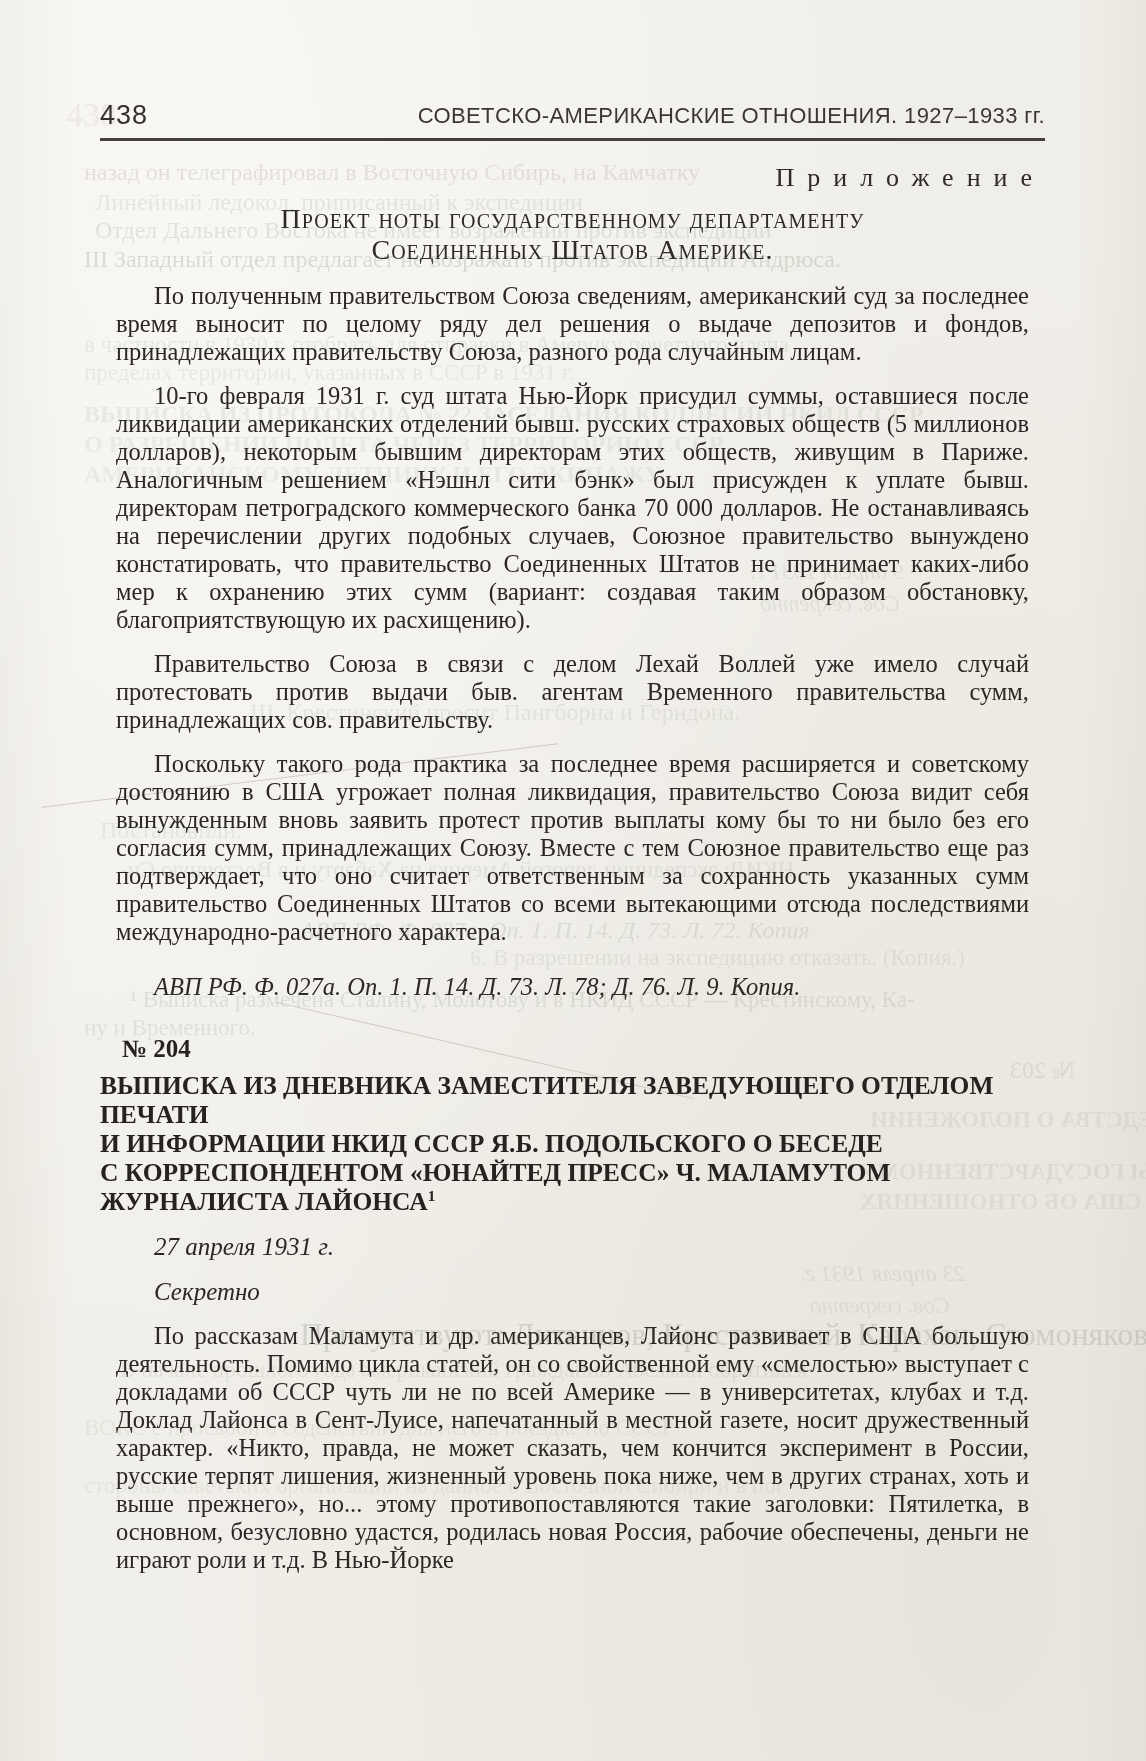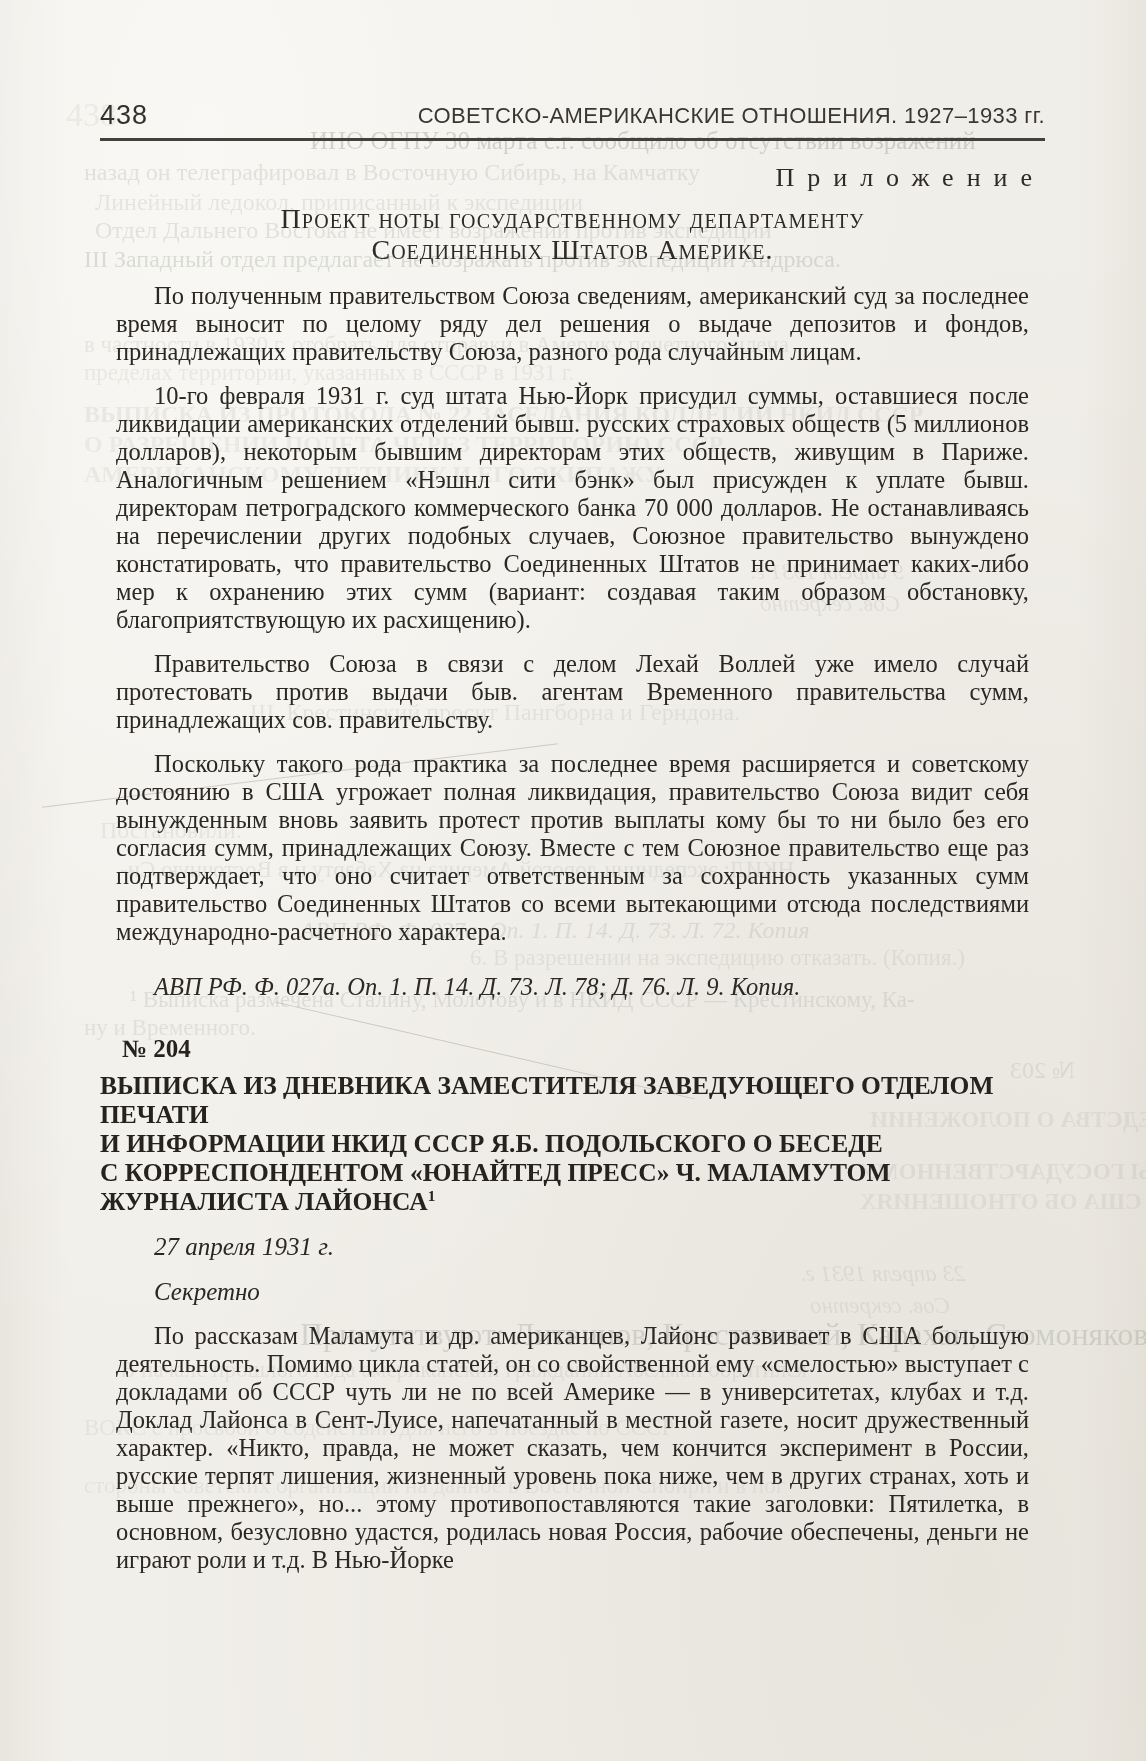--- a/index.html
+++ b/index.html
@@ -76,21 +76,20 @@
   .dateline{margin-top:16px;font-style:italic;font-size:25px;line-height:29px;text-indent:38px;}
   .secrecy{margin-top:4px;font-style:italic;font-size:25px;line-height:29px;text-indent:38px;}
   .last-body{margin-top:13px;}
 </style>
 </head>
 <body>
 
 <div class="page">
   <div class="bleed-layer">
       <span class="bleed" style="left: 66px; top: 98px; font-size: 34px; opacity: 0.12; color: rgb(160, 147, 119);">438</span>
-      <span class="bleed" style="left: 310px; top: 128px; font-size: 25px; opacity: 0.28;">ИНО ОГПУ 30 марта с.г. сообщило об отсутствии возражений</span>
       <span class="bleed" style="left: 84px; top: 160px; font-size: 24px; opacity: 0.2; color: rgb(147, 137, 122);">назад он телеграфировал в Восточную Сибирь, на Камчатку</span>
       <span class="bleed" style="left: 95px; top: 190px; font-size: 24px; opacity: 0.14;">Линейный ледокол, приписанный к экспедиции</span>
       <span class="bleed" style="left: 95px; top: 218px; font-size: 24px; opacity: 0.17;">Отдел Дальнего Востока не имеет возражений против экспедиции</span>
       <span class="bleed" style="left: 84px; top: 247px; font-size: 24px; opacity: 0.22;">III Западный отдел предлагает не возражать против экспедиции Андрюса.</span>
       <span class="bleed" style="left: 84px; top: 333px; font-size: 23px; opacity: 0.12;">в частности в 1930 г. отобрать для отправки в Америку почетного члена</span>
       <span class="bleed" style="left: 84px; top: 361px; font-size: 23px; opacity: 0.11;">пределах территории, указанных в СССР в 1931 г.</span>
       <span class="bleed b" style="left: 84px; top: 402px; font-size: 24px; opacity: 0.1;">ВЫПИСКА ИЗ ПРОТОКОЛА № 22 ЗАСЕДАНИЯ КОЛЛЕГИИ НКИД СССР</span>
       <span class="bleed b" style="left: 84px; top: 432px; font-size: 24px; opacity: 0.09;">О РАЗРЕШЕНИИ ПОЛЕТА ЧЕРЕЗ ТЕРРИТОРИЮ СССР</span>
       <span class="bleed b" style="left: 84px; top: 462px; font-size: 24px; opacity: 0.09;">АМЕРИКАНСКОМУ ЛЕТЧИКУ И ЕГО ЭКИПАЖУ</span>
       <span class="bleed mirror i" style="left: 750px; top: 560px; font-size: 23px; opacity: 0.12;">9 апреля 1931 г.</span>

